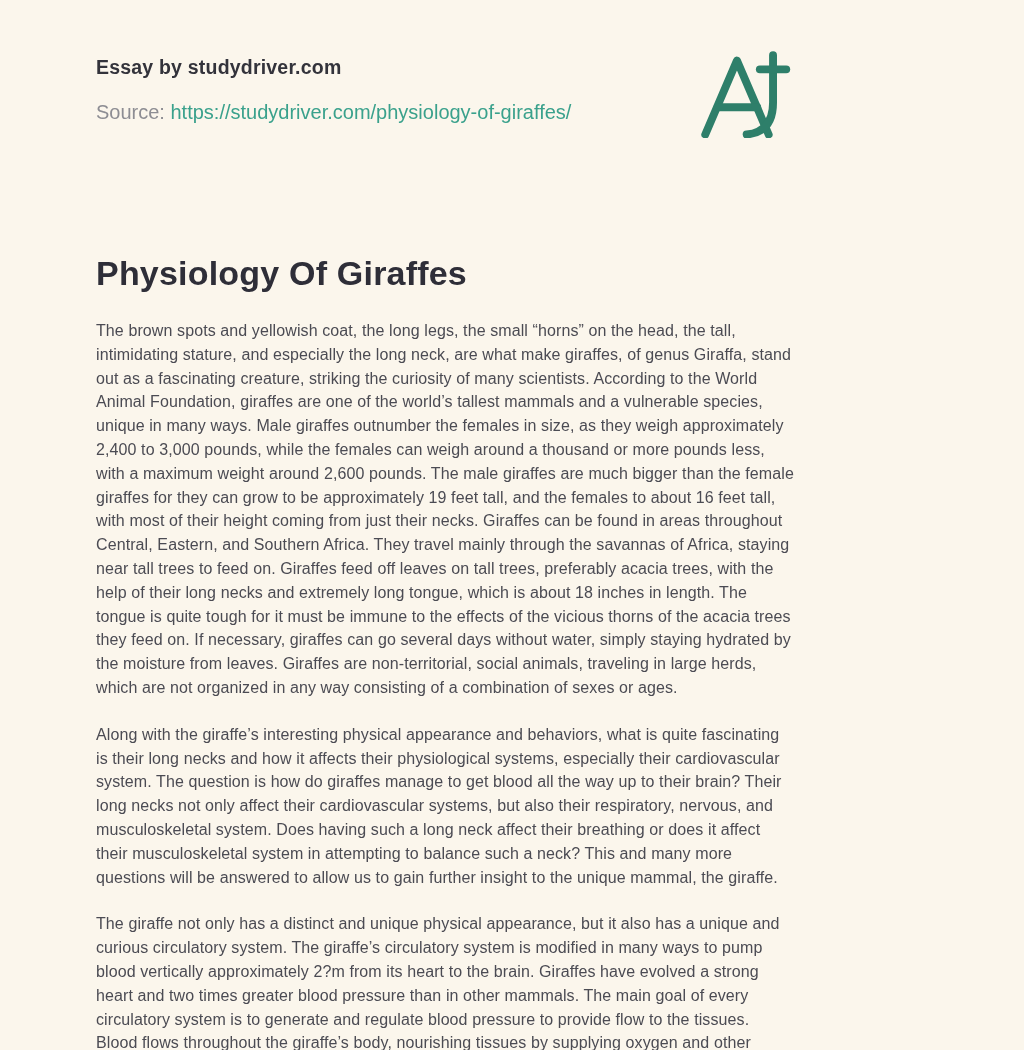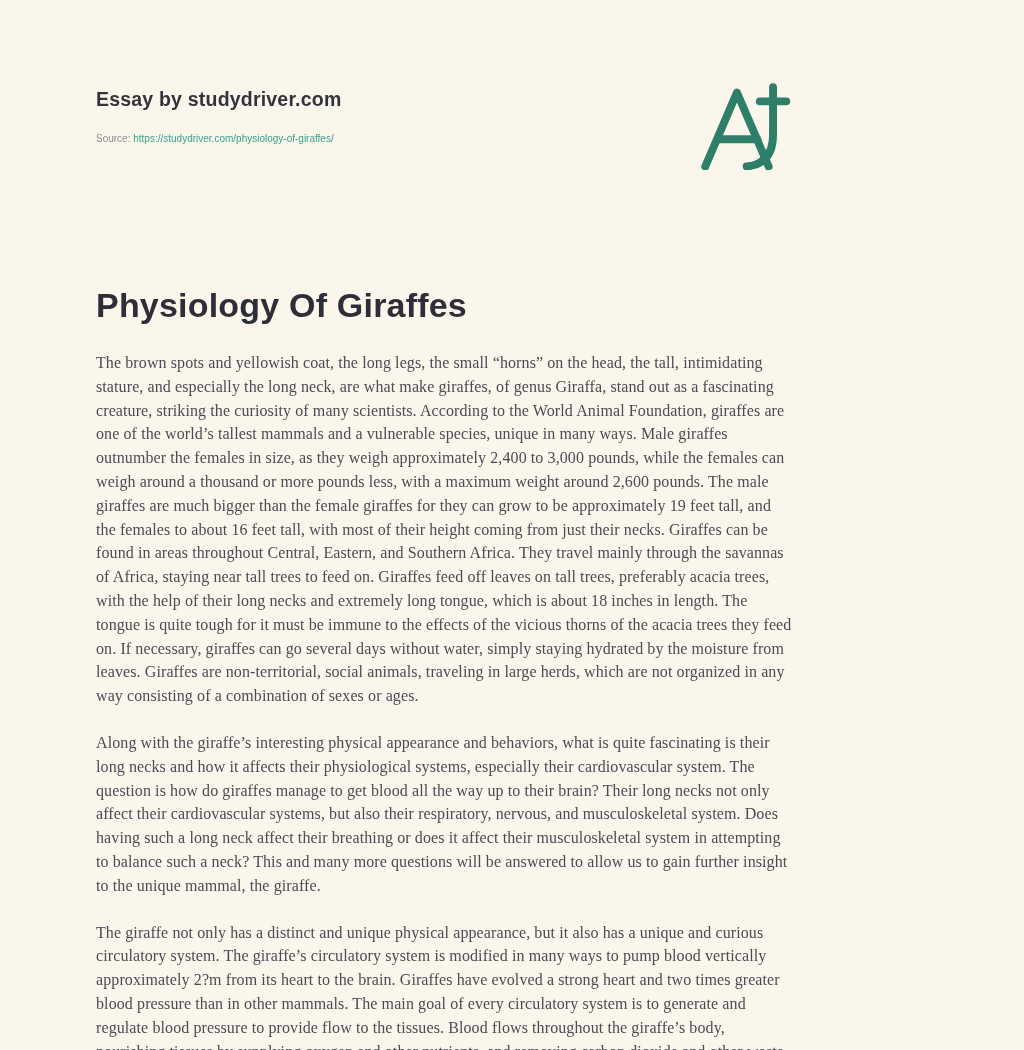--- a/index.html
+++ b/index.html
@@ -9,37 +9,37 @@
     overflow: hidden;
   }
   body {
     background: #fbf6ec;
     font-family: "Liberation Sans", "DejaVu Sans", sans-serif;
     color: #4b4b53;
   }
   .page {
     width: 888px;
     height: 1050px;
-    padding: 88px 94px 0 96px;
+    padding: 56px 94px 0 96px;
     position: relative;
   }
   .header {
     display: flex;
     justify-content: space-between;
     align-items: flex-start;
   }
   .byline {
     font-size: 19.5px;
     font-weight: 700;
     color: #33333b;
     letter-spacing: 0.2px;
   }
   .source-line {
     margin-top: 22px;
-    font-size: 10px;
+    font-size: 20px;
   }
   .source-label {
     color: #8d8d93;
   }
   .source-link {
     color: #3aa18c;
     text-decoration: none;
     cursor: pointer;
   }
   .logo {
@@ -59,21 +59,20 @@
   }
   .essay-body {
     margin-top: 26px;
   }
   .essay-body p {
     font-size: 16px;
     line-height: 23.8px;
     color: #4b4b53;
     margin-bottom: 23px;
     letter-spacing: 0.1px;
-    font-family: Liberation Serif, serif;
   }
 </style>
 </head>
 <body>
 
 <div class="page">
 
   <header class="header">
     <div class="header-left">
       <div class="byline">Essay by studydriver.com</div>

